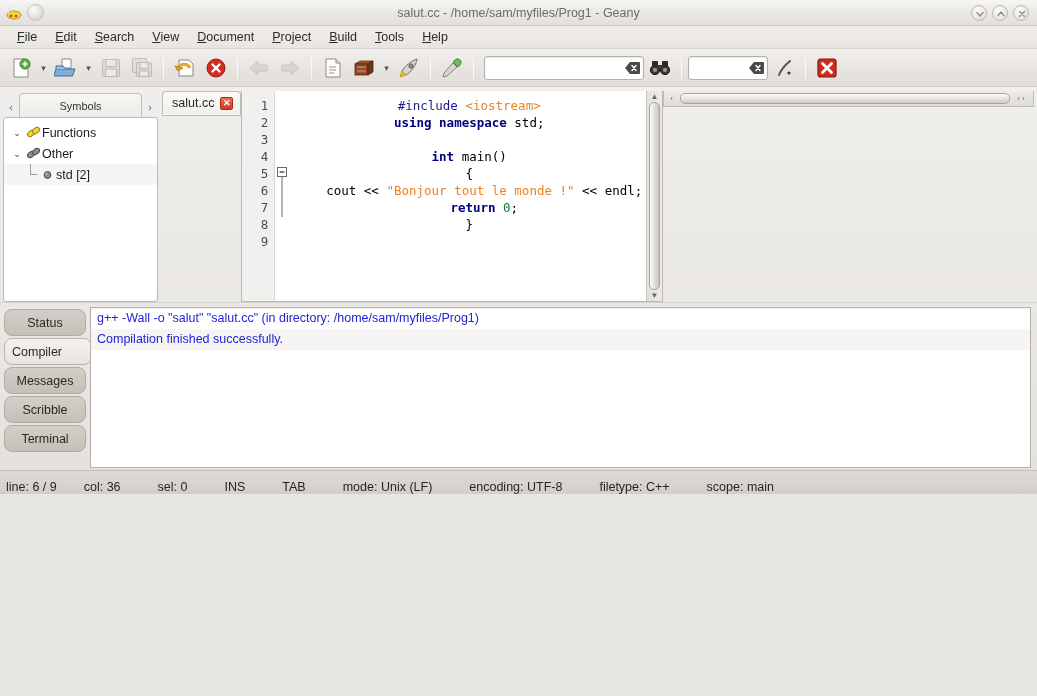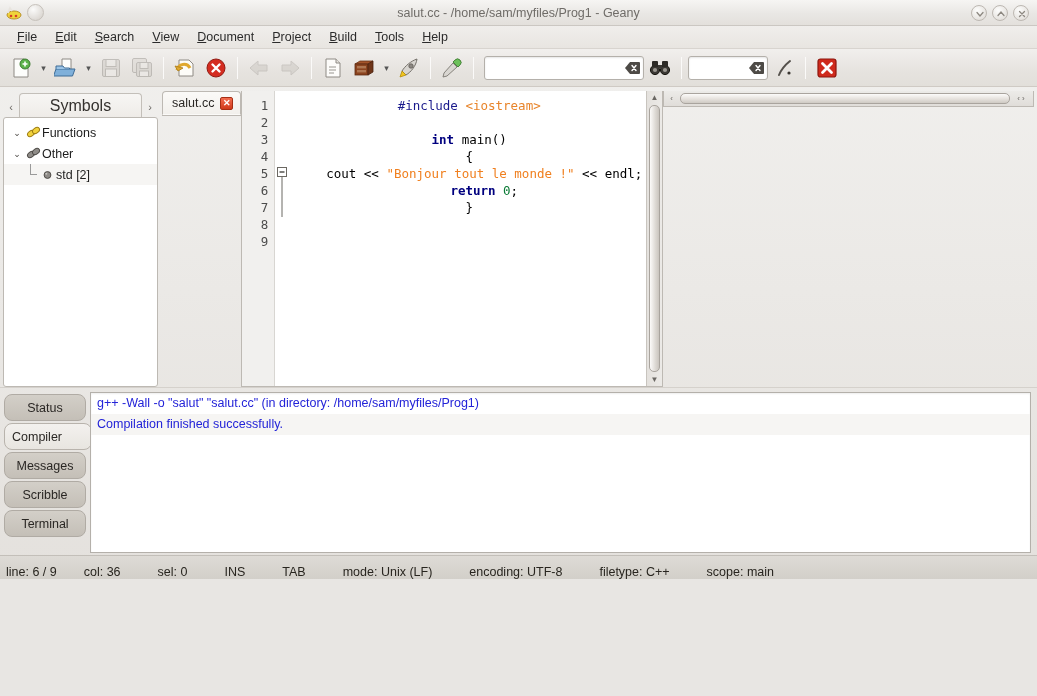--- a/index.html
+++ b/index.html
@@ -6,21 +6,21 @@
   html, body {
     margin: 0; padding: 0;
     width: 1037px; height: 696px;
     overflow: hidden;
     font-family: "Liberation Sans", sans-serif;
     font-size: 12px;
     background: #e8e6e3;
   }
 
   #app {
-    width: 1037px; height: 579px;
+    width: 1037px; height: 494px;
     position: relative;
     display: flex;
     flex-direction: column;
     background: linear-gradient(#f2f1ef, #e4e1dd);
   }
 
   
   .titlebar {
     height: 26px;
     flex: 0 0 26px;
@@ -156,21 +156,21 @@
     color: #6d6a66; font-size: 11px;
   }
   .nb-tab {
     flex: 1;
     height: 25px;
     display: flex; align-items: center; justify-content: center;
     background: linear-gradient(#f7f6f4, #eeebe7);
     border: 1px solid #c3bfb9;
     border-bottom: none;
     border-radius: 4px 4px 0 0;
-    font-size: 16px;
+    font-size: 11px;
     color: #34312e;
   }
   .sidebar-body {
     flex: 1 1 auto;
     background: #fff;
     border: 1px solid #bdb9b3;
     border-radius: 3px;
     margin-top: -1px;
     overflow: hidden;
     min-height: 0;
@@ -689,20 +689,21 @@
             <svg width="14" height="120" viewBox="0 0 14 120" style="display:block">
               <rect x="2.5" y="70.5" width="9" height="9" fill="#fff" stroke="#6b6862" stroke-width="1"></rect>
               <path d="M4.5 75 h5" stroke="#2b2824" stroke-width="1.2"></path>
               <path d="M7 80 v44 M7 124 h4" stroke="#6b6862" stroke-width="1" fill="none"></path>
             </svg>
           </div>
 
           <div class="code-area">
             <div class="margin-line" style="left:443px;"></div>
             <div class="cline"><span class="k-pre">#include </span><span class="k-hdr">&lt;iostream&gt;</span></div>
+            <div class="cline"><span class="k-kw">using namespace </span><span class="k-txt">std;</span></div>
             <div class="cline"><span class="k-txt"></span></div>
             <div class="cline"><span class="k-type">int </span><span class="k-txt">main()</span></div>
             <div class="cline"><span class="k-txt">{</span></div>
             <div class="cline"><span class="k-txt">    cout &lt;&lt; </span><span class="k-str">"Bonjour tout le monde !"</span><span class="k-txt"> &lt;&lt; endl;</span></div>
             <div class="cline"><span class="k-txt">    </span><span class="k-kw">return </span><span class="k-num">0</span><span class="k-txt">;</span></div>
             <div class="cline"><span class="k-txt">}</span></div>
             <div class="cline"><span class="k-txt"></span></div>
           </div>
         </div>
 

